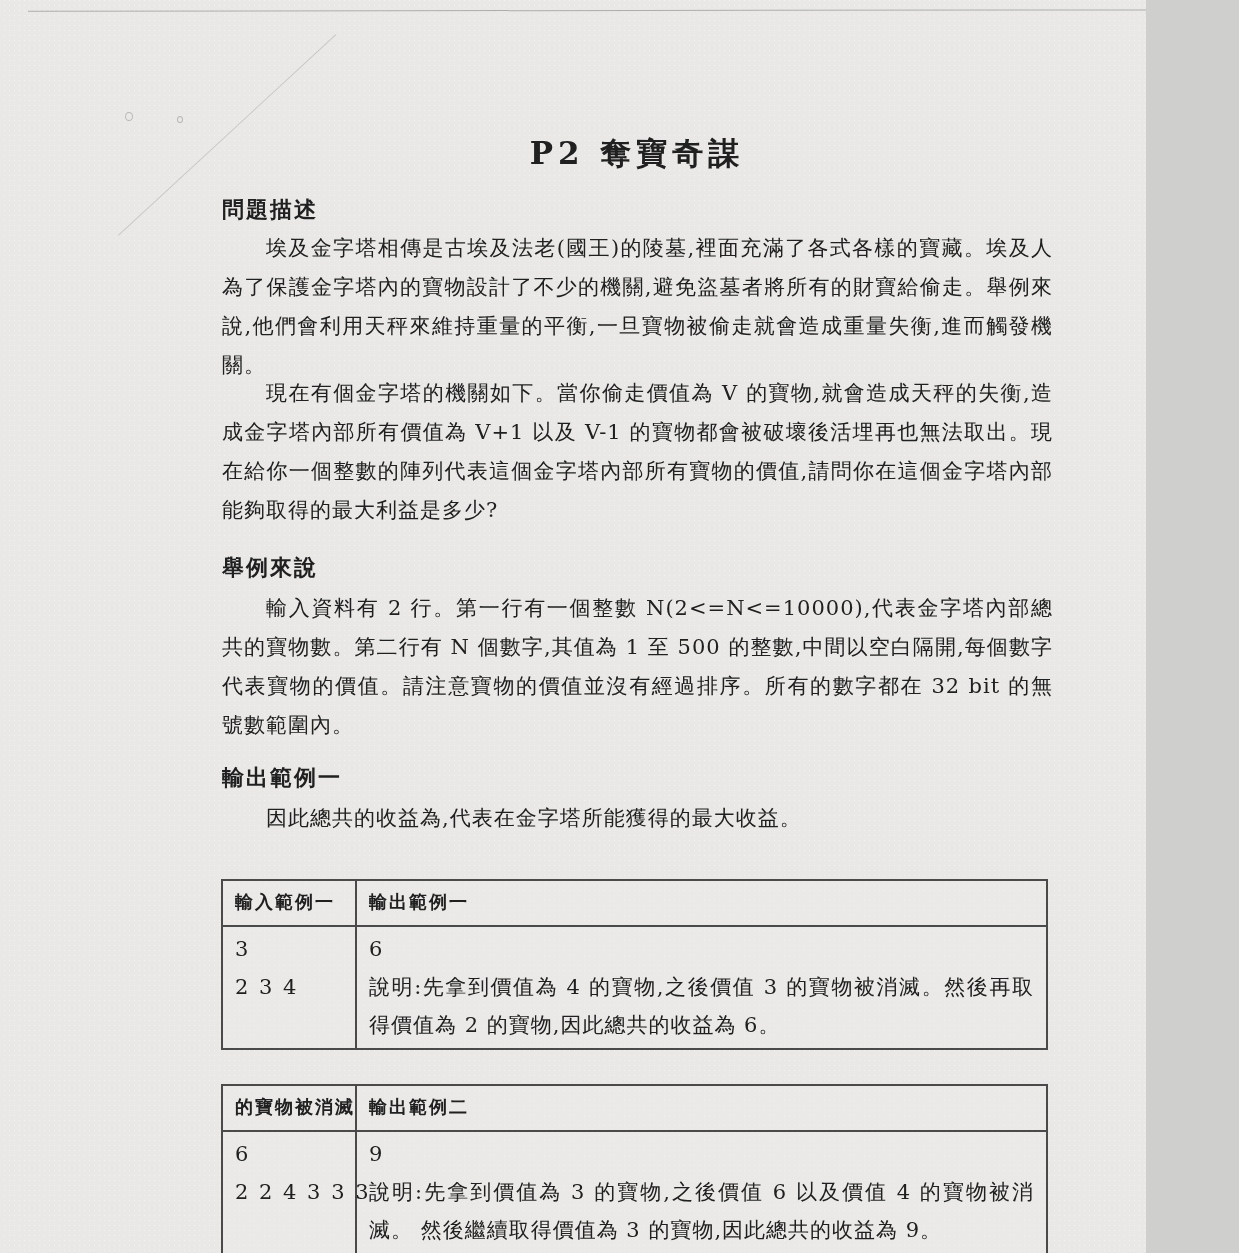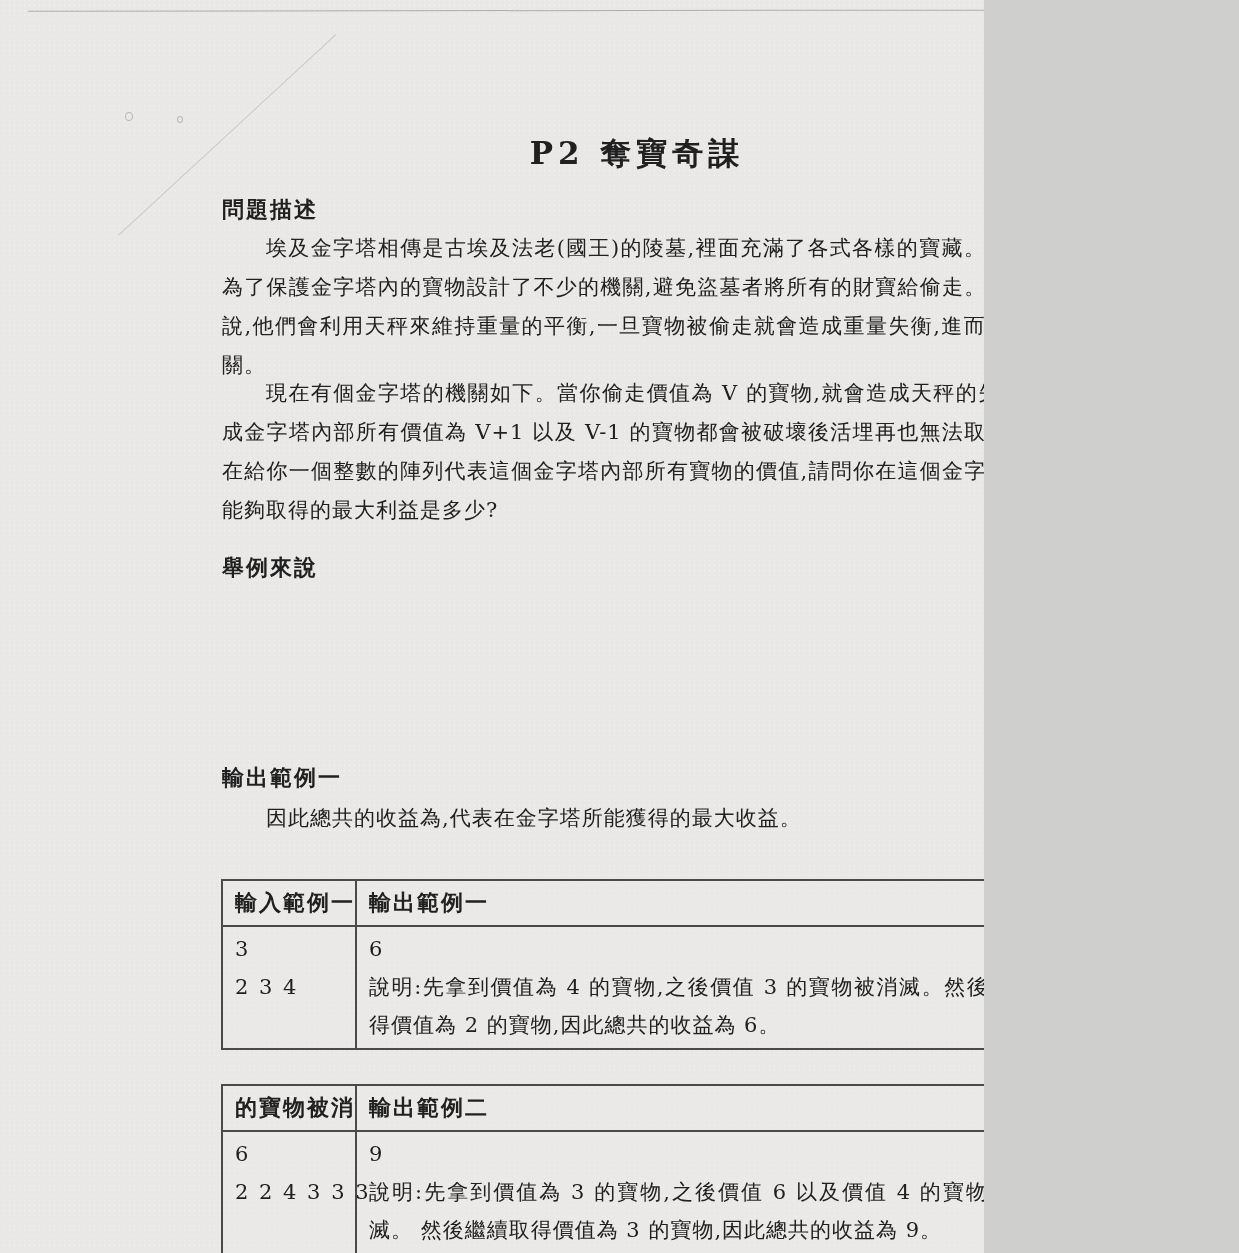--- a/index.html
+++ b/index.html
@@ -2,21 +2,21 @@
 <html><head>
 <meta charset="utf-8">
 <style>
   html, body {
     margin: 0;
     padding: 0;
     background: #cfcfcd;
   }
   #page {
     position: relative;
-    width: 984px;
+    width: 1146px;
     height: 1253px;
     overflow: hidden;
     background-color: #e9e8e6;
     background-image:
       radial-gradient(#dddcda 0.5px, transparent 0.6px),
       radial-gradient(#f3f2f0 0.5px, transparent 0.6px);
     background-size: 4px 4px, 5px 5px;
     background-position: 0 0, 2px 3px;
     font-family: "DejaVu Serif", "Liberation Serif", serif;
     color: #202020;
@@ -97,21 +97,21 @@
     box-sizing: border-box;
     padding: 0 12px;
   }
   .ex-col1 {
     width: 134px;
     flex: 0 0 134px;
     border-right: 2px solid #4a4a4a;
   }
   .ex-col2 { flex: 1 1 auto; }
   .ex-header-cell {
-    font-size: 22px;
+    font-size: 18px;
     font-weight: bold;
     letter-spacing: 2px;
     line-height: 42px;
     white-space: nowrap;
     overflow: hidden;
   }
   .ex-body-row { min-height: 116px; }
   .ex-body-cell {
     padding-top: 3px;
     padding-bottom: 4px;
@@ -132,20 +132,21 @@
   <div id="speck-1" class="artifact speck"></div>
   <div id="speck-2" class="artifact speck"></div>
 
   <div id="doc-title">P2 奪寶奇謀</div>
 
   <div id="heading-problem" class="section-heading">問題描述</div>
   <p id="para-problem-1" class="body-para">埃及金字塔相傳是古埃及法老(國王)的陵墓,裡面充滿了各式各樣的寶藏。埃及人為了保護金字塔內的寶物設計了不少的機關,避免盜墓者將所有的財寶給偷走。舉例來說,他們會利用天秤來維持重量的平衡,一旦寶物被偷走就會造成重量失衡,進而觸發機關。</p>
   <p id="para-problem-2" class="body-para">現在有個金字塔的機關如下。當你偷走價值為 V 的寶物,就會造成天秤的失衡,造成金字塔內部所有價值為 V+1 以及 V-1 的寶物都會被破壞後活埋再也無法取出。現在給你一個整數的陣列代表這個金字塔內部所有寶物的價值,請問你在這個金字塔內部能夠取得的最大利益是多少?</p>
 
   <div id="heading-input" class="section-heading">舉例來說</div>
+  <p id="para-input-1" class="body-para">輸入資料有 2 行。第一行有一個整數 N(2&lt;=N&lt;=10000),代表金字塔內部總共的寶物數。第二行有 N 個數字,其值為 1 至 500 的整數,中間以空白隔開,每個數字代表寶物的價值。請注意寶物的價值並沒有經過排序。所有的數字都在 32 bit 的無號數範圍內。</p>
 
   <div id="heading-output" class="section-heading">輸出範例一</div>
   <p id="para-output-1" class="body-para">因此總共的收益為,代表在金字塔所能獲得的最大收益。</p>
 
   <div id="example-table-1" class="ex-table">
     <div class="ex-row ex-header-row">
       <div class="ex-cell ex-col1 ex-header-cell">輸入範例一</div>
       <div class="ex-cell ex-col2 ex-header-cell">輸出範例一</div>
     </div>
     <div class="ex-row ex-body-row">

